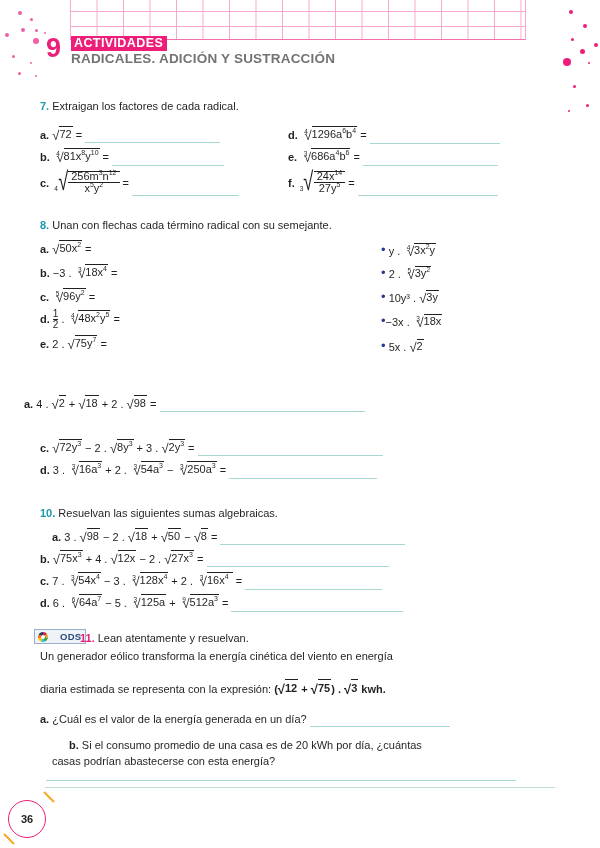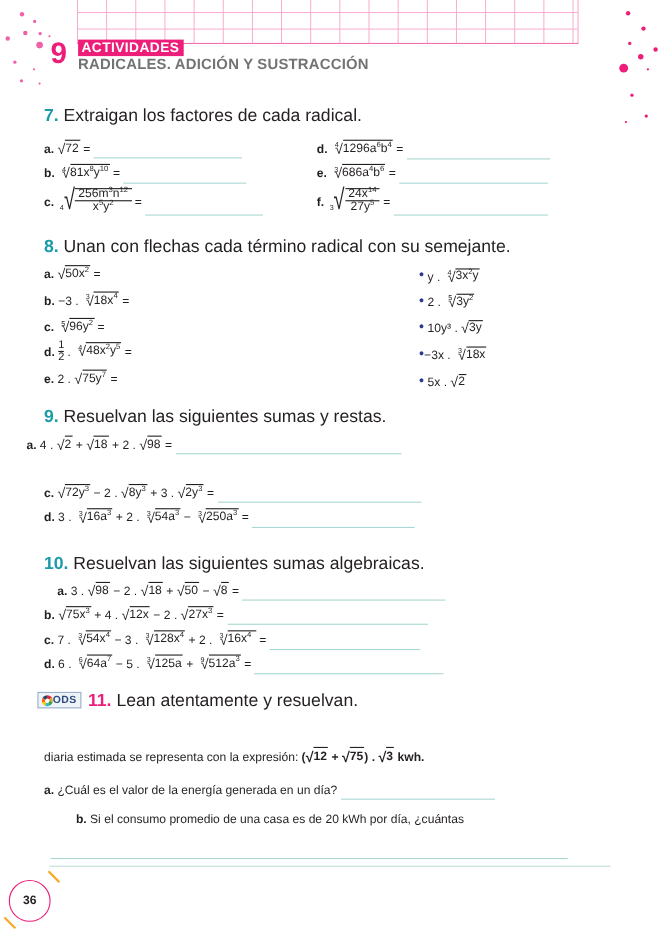--- a/index.html
+++ b/index.html
@@ -41,21 +41,21 @@
     padding: 1px 4px 1px 3px; line-height: 13px;
   }
   .act-title {
     position: absolute; left: 71px; top: 51px;
     color: #737373; font-size: 13.5px; font-weight: bold;
     letter-spacing: .2px; line-height: 15px;
   }
 
   
   .ex-head {
-    position: absolute; font-size: 16px; color: #231f20; line-height: 14px;
+    position: absolute; font-size: 11px; color: #231f20; line-height: 14px;
   }
   .ex-head .num { color: #1b9aaa; font-weight: bold; }
   .ex-head .num-pink { color: #ec1e79; font-weight: bold; }
   .item {
     position: absolute; font-size: 11px; color: #231f20;
     white-space: nowrap; line-height: 15px;
   }
   .lbl { font-weight: bold; }
   .ans-line {
     display: inline-block; vertical-align: bottom;
@@ -99,21 +99,21 @@
     position: relative; top: -1px; margin-left:-2px;
   }
   .smallfrac { display:inline-block; text-align:center; vertical-align: middle;
                font-size: 10px; line-height: 10px; position: relative; top:-1px; }
   .smallfrac .top { display:block; border-bottom: 1.1px solid #231f20; }
   .smallfrac .bot { display:block; }
 
   
   .ods-badge {
     position: absolute; left: 34px; top: 629px;
-    display: flex; align-items: center; gap: 0;
+    display: flex; align-items: center; gap: 12px;
     border: 1px solid #9ab0c8; background: #eef3f8;
     padding: 1px 3px; height: 15px;
   }
   .ods-wheel { width: 10px; height: 10px; border-radius: 50%;
     background: conic-gradient(#e5243b 0 15%, #dda63a 15% 28%,
       #4c9f38 28% 42%, #26bde2 42% 56%, #fcc30b 56% 70%,
       #fd6925 70% 84%, #19486a 84% 100%);
     position: relative; }
   .ods-wheel::after { content:""; position:absolute; left:3px; top:3px;
     width:4px; height:4px; border-radius:50%; background:#fff; }
@@ -268,24 +268,20 @@
   <div class="bullet-item" style="left:381px;top:313px;">
     <span class="bul">•</span><span>−3x .</span>
     <span class="rad"><span class="idx">3</span><span class="sym">√</span><span class="rand">18x</span></span>
   </div>
   <div class="bullet-item" style="left:381px;top:338px;">
     <span class="bul">•</span>
     <span>5x .</span>
     <span class="rad"><span class="sym">√</span><span class="rand">2</span></span>
   </div>
 
-  <div class="ex-head" style="left:40px;top:373px;">
-    <span class="num">9.</span>
-    <span>Resuelvan las siguientes sumas y restas.</span>
-  </div>
 
   <div class="item" style="left:24px;top:396px;">
     <span class="lbl">a.</span>
     4 . <span class="rad"><span class="sym">√</span><span class="rand">2</span></span> +
     <span class="rad"><span class="sym">√</span><span class="rand">18</span></span> + 2 .
     <span class="rad"><span class="sym">√</span><span class="rand">98</span></span> =
     <span class="ans-line" style="width:205px;"></span>
   </div>
   <div class="item" style="left:40px;top:440px;">
     <span class="lbl">c.</span>
@@ -340,34 +336,36 @@
   <div class="ods-badge">
     <span class="ods-wheel"></span>
     <span class="ods-text">ODS</span>
   </div>
 
   <div class="ex-head" style="left:80px;top:631px;">
     <span class="num-pink">11.</span>
     <span>Lean atentamente y resuelvan.</span>
   </div>
 
+  <div class="para" style="left:40px;top:648px;">Un generador eólico transforma la energía cinética del viento en energía</div>
   <div class="para" style="left:40px;top:680px;">
     <span>diaria estimada se representa con la expresión: </span><b>(<span class="rad"><span class="sym">√</span><span class="rand">12</span></span> + <span class="rad"><span class="sym">√</span><span class="rand">75</span></span>) . <span class="rad"><span class="sym">√</span><span class="rand">3</span></span> kwh.</b>
   </div>
 
   <div class="item" style="left:40px;top:712px;">
     <span class="lbl">a.</span>
     <span>¿Cuál es el valor de la energía generada en un día?</span>
     <span class="ans-line" style="width:140px;"></span>
   </div>
 
   <div class="item" style="left:40px;top:738px;margin-left:29px;">
     <span class="lbl">b.</span>
     <span>Si el consumo promedio de una casa es de 20 kWh por día, ¿cuántas</span>
   </div>
+  <div class="item" style="left:52px;top:754px;">casas podrían abastecerse con esta energía?</div>
 
   <div class="last-rule"></div>
 
   <div class="foot-rule"></div>
   <div class="corner-dash" style="left:42px;top:796px;transform:rotate(45deg);"></div>
   <div class="corner-dash" style="left:2px;top:838px;transform:rotate(45deg);"></div>
   <div class="pg-circle">36</div>
 
 </div>
 

